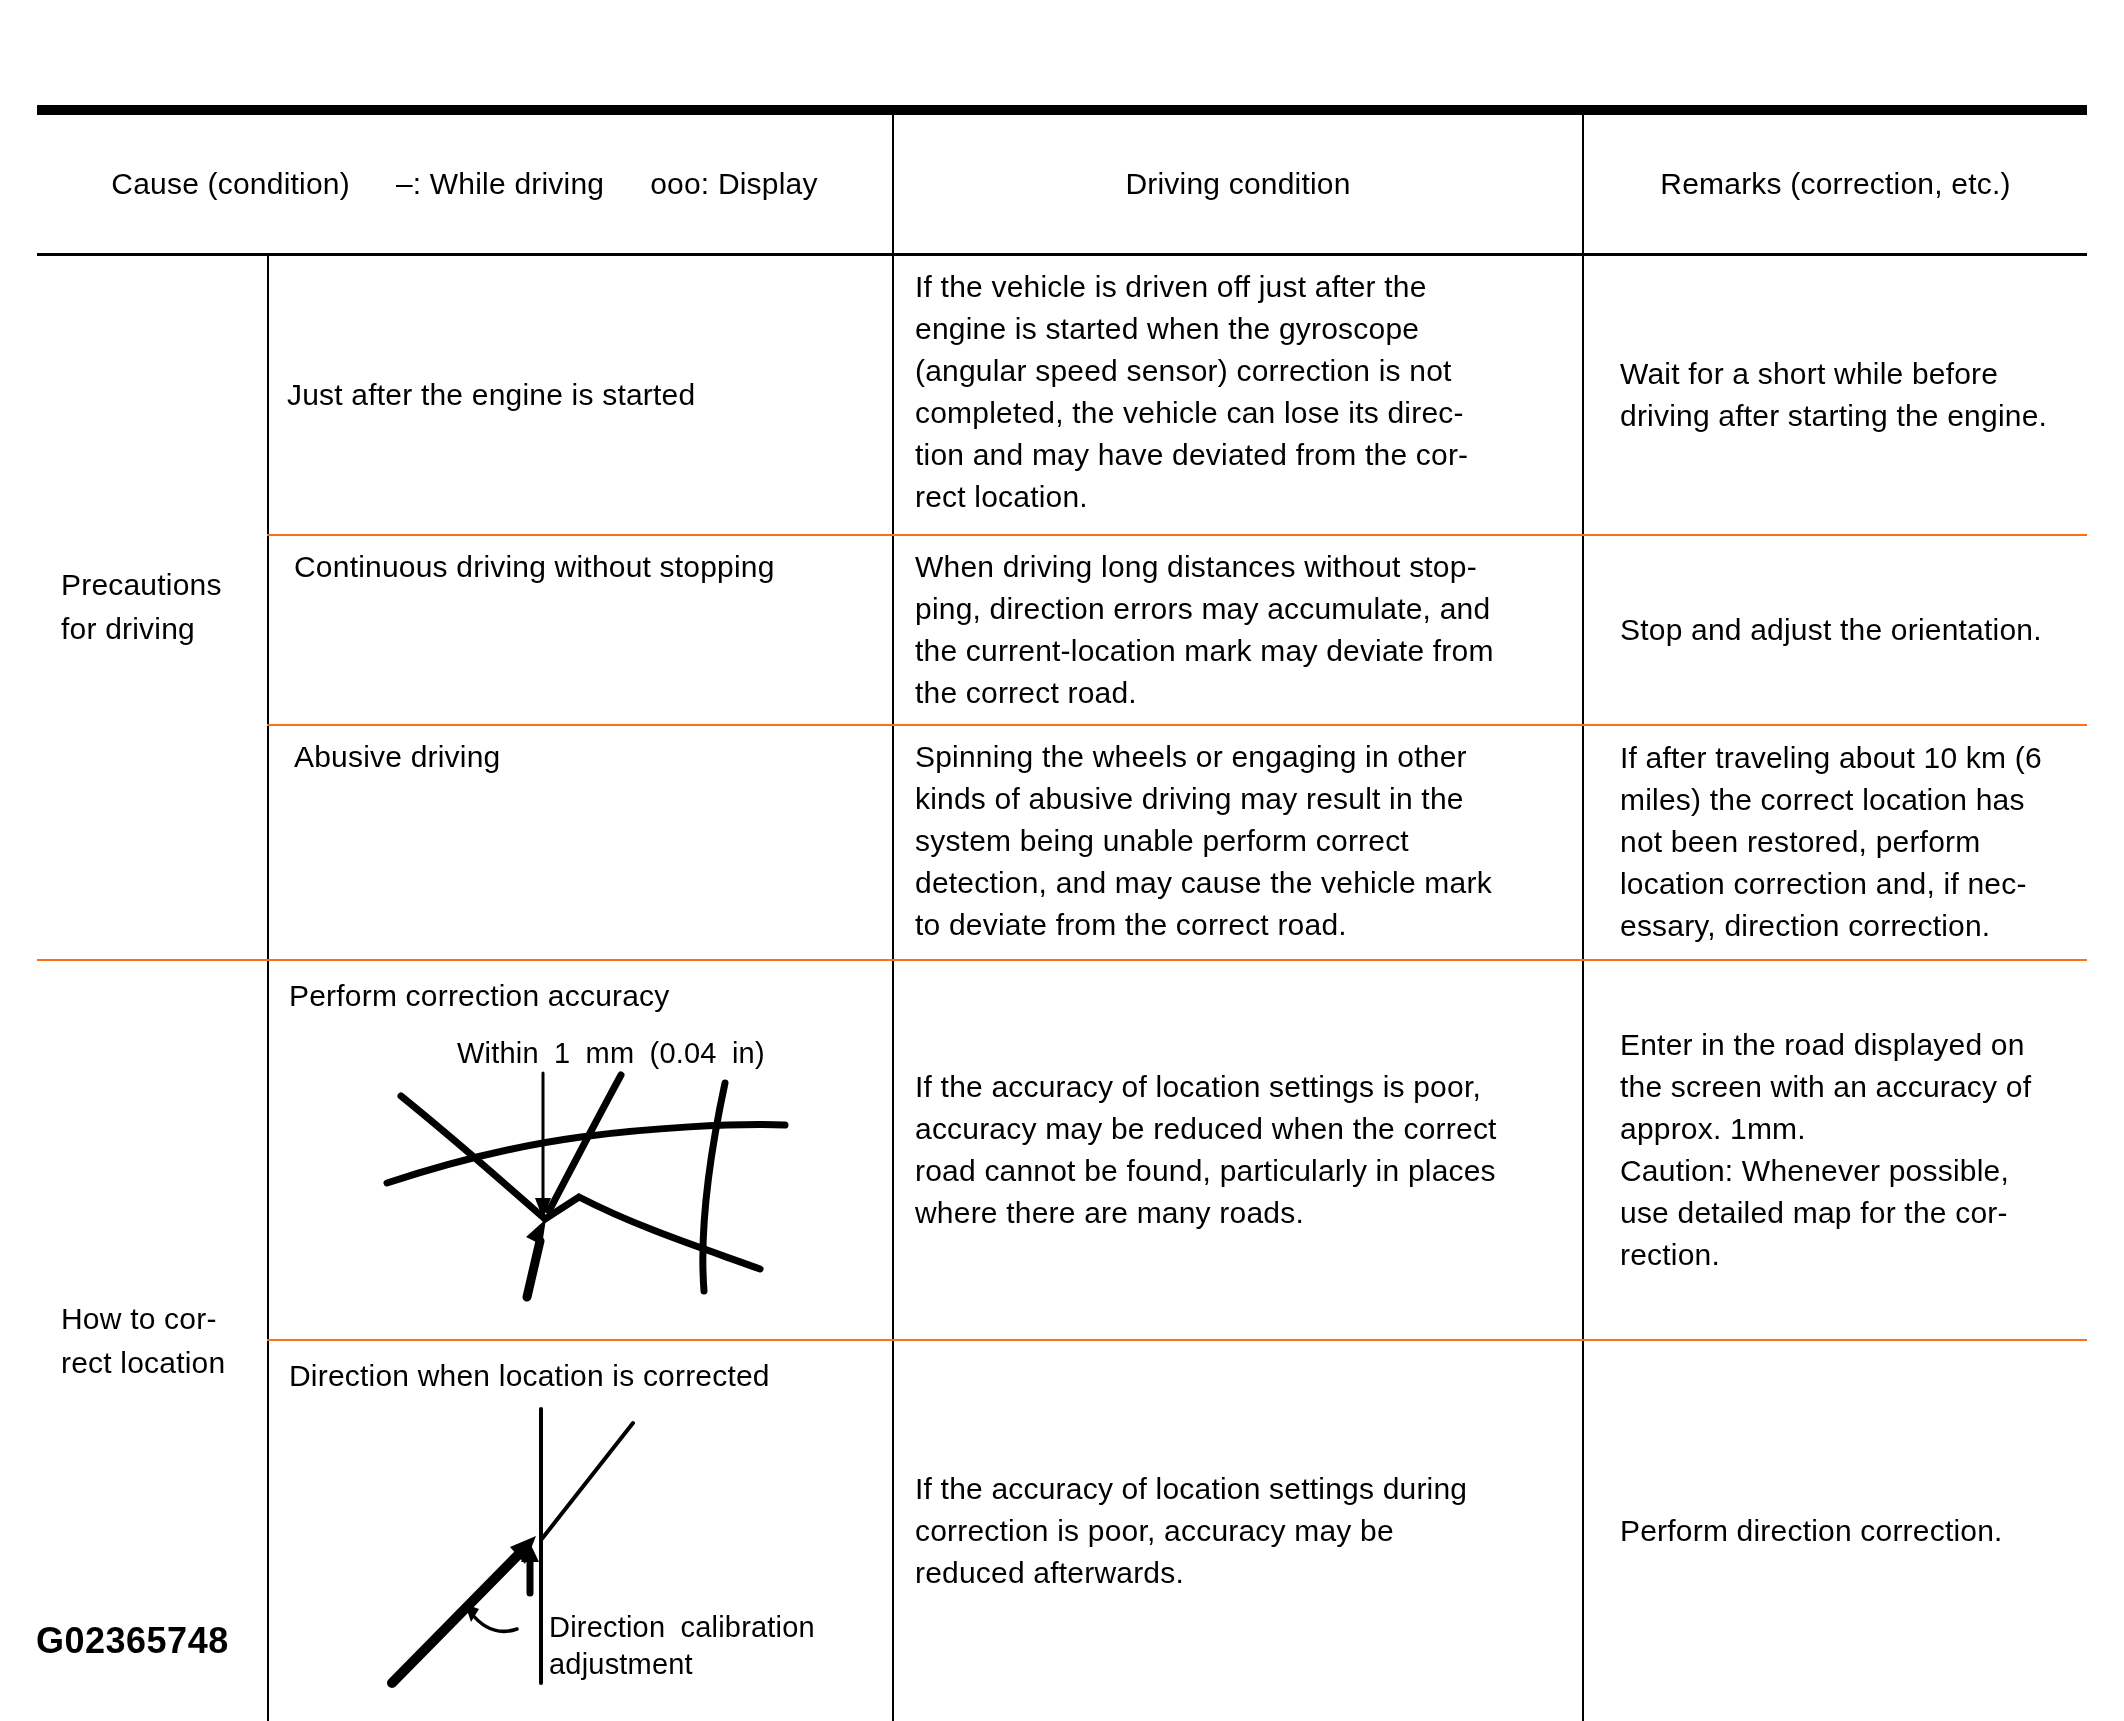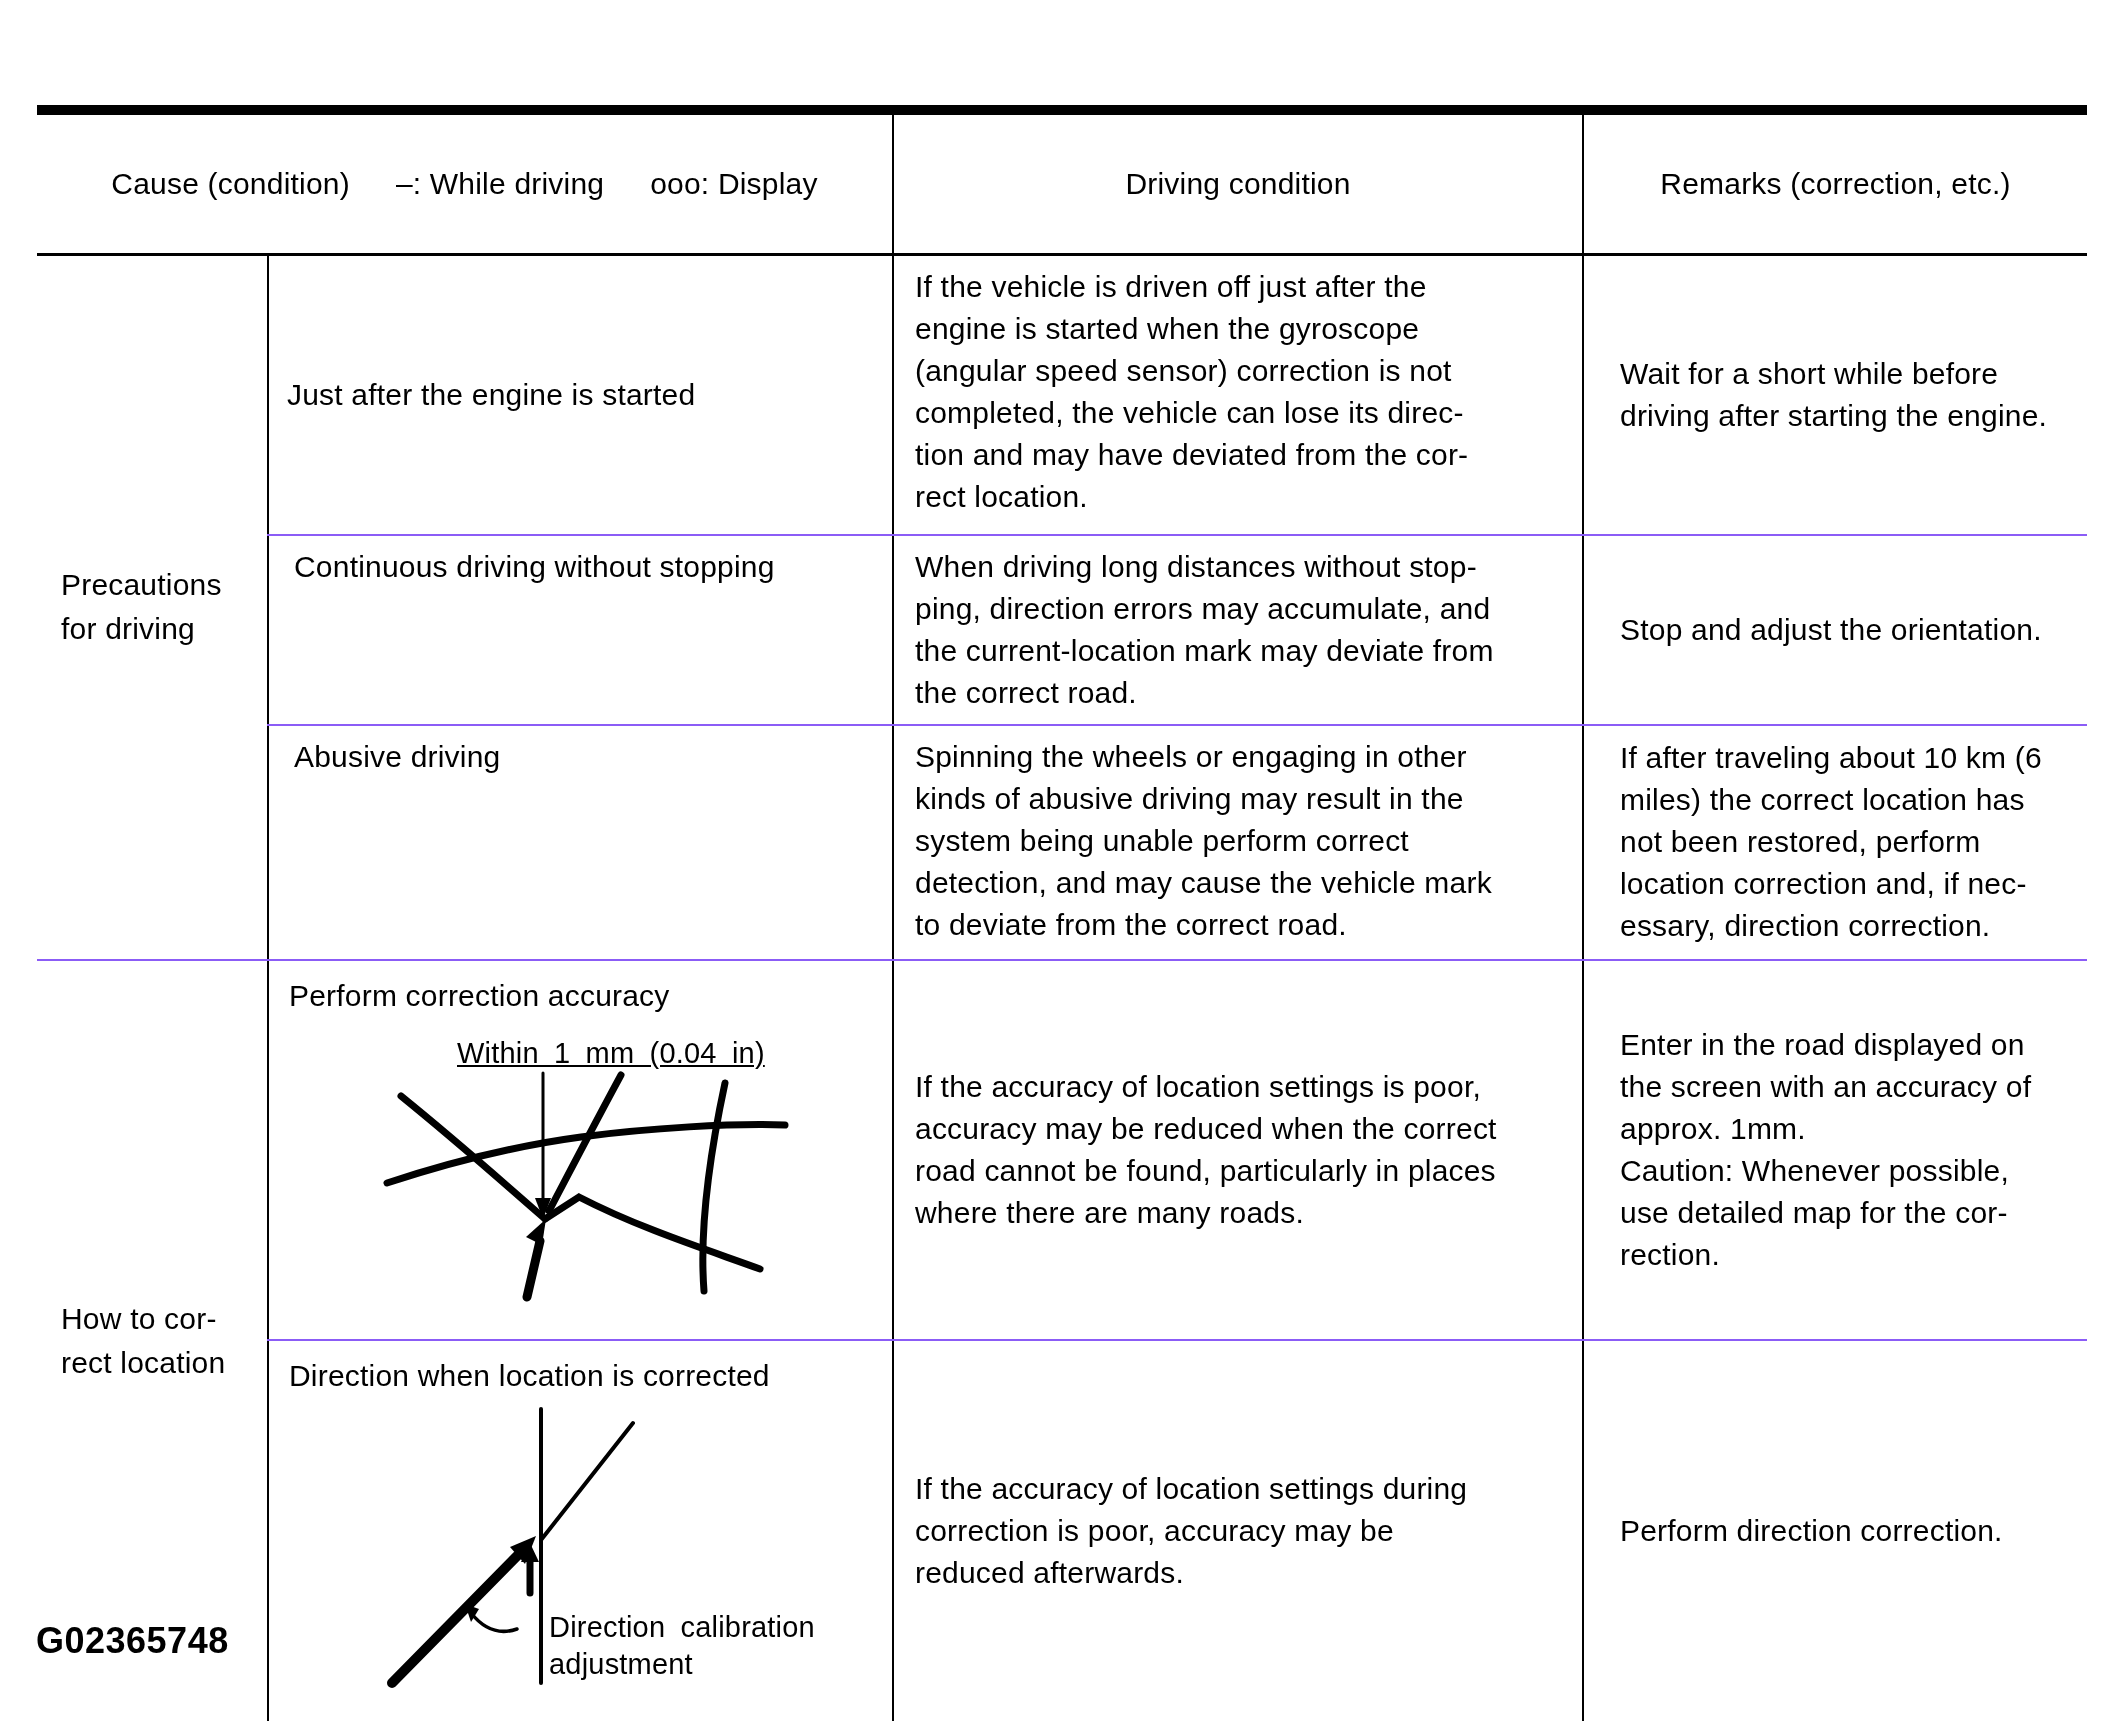--- a/index.html
+++ b/index.html
@@ -15,37 +15,37 @@
     border-top:10px solid #000;border-bottom:12px solid #000;margin-top:33px;
   }
   col.cA{width:231px}col.cB{width:625px}col.cC{width:690px}col.cD{width:504px}
   td{
     font-size:30px;line-height:42px;letter-spacing:0.2px;
     white-space:pre-line;vertical-align:top;
     padding:10px 18px;
   }
   tr.hr td{border-bottom:3px solid #000;vertical-align:middle;text-align:center;padding:6px 8px;}
   .bl{border-left:2px solid #000;}
-  .bb{border-bottom:2px solid #8b5cf6;}
+  .bb{border-bottom:2px solid #f97316;}
   .vm{vertical-align:middle;}
   .vt{vertical-align:top;padding-left:25px;}
   tr.hr{height:66px}
   tr.r1{height:280px}
   tr.r2{height:180px}
   tr.r3{height:235px}
   tr.r4{height:380px}
   tr.r5{height:388px}
   .group-cell{vertical-align:middle;padding-left:24px;line-height:44px;}
   .cond{padding-left:21px;}
   .rem{padding-left:36px;vertical-align:middle;}
   .hdr-split{display:flex;justify-content:center;align-items:center;gap:46px;white-space:nowrap;}
   .diagram-cell{position:relative;padding:0;}
   .fig-title{position:absolute;left:20px;top:14px;font-size:30px;}
   .fig-label{position:absolute;font-size:29px;line-height:36px;word-spacing:7px;white-space:pre-line;}
-  .d1-label{left:188px;top:74px;text-decoration:underline;}
+  .d1-label{left:188px;top:74px;}
   .d2-label{left:280px;top:268px;line-height:37px;}
   .fig-svg{position:absolute;left:10px;display:block;}
   .d1-svg{top:100px;}
   .d2-svg{top:60px;}
   .footer-code{position:absolute;left:36px;top:1620px;font-size:36px;font-weight:700;letter-spacing:0.5px;}
 </style>
 </head>
 <body>
 
 <table class="doc-table">

